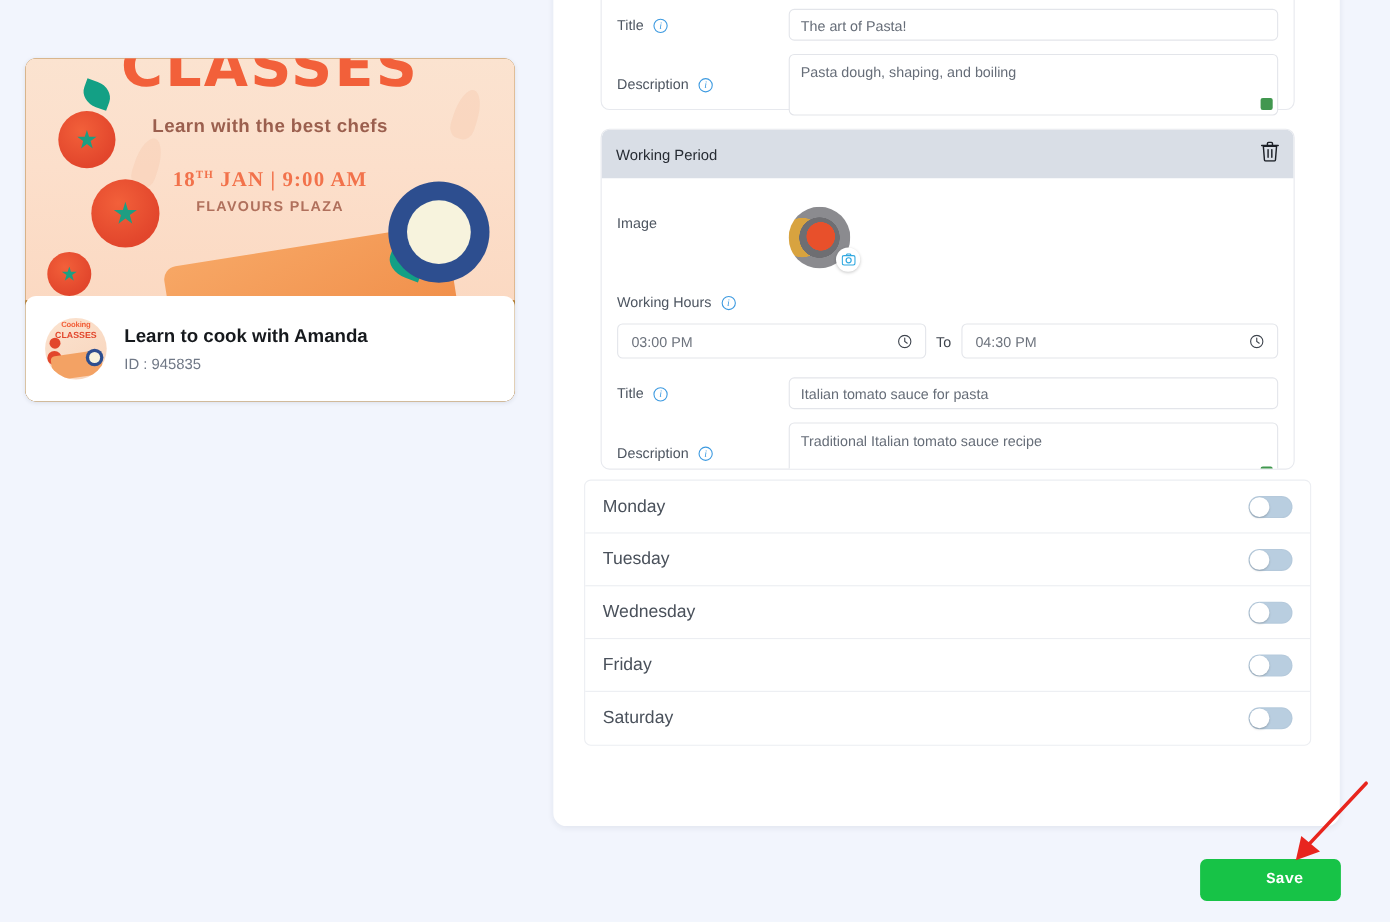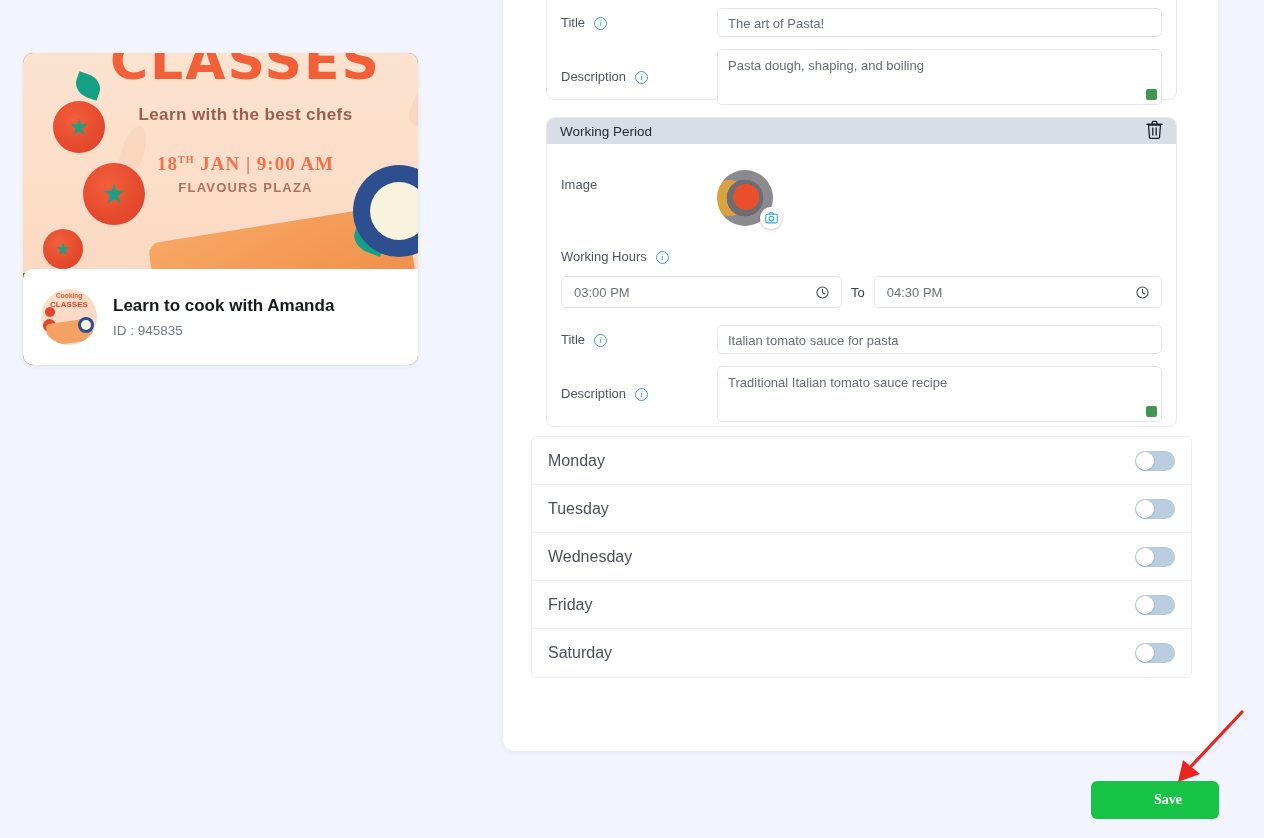--- a/index.html
+++ b/index.html
@@ -8,21 +8,21 @@
     width: 1264px; height: 838px;
     background: #f2f5fd;
     font-family: "Liberation Sans", sans-serif;
     overflow: hidden;
   }
   .page { position: relative; width: 1264px; height: 838px; }
 
   
   .left-card {
     position: absolute; left: 23px; top: 53px;
-    width: 395px; height: 312px;
+    width: 445px; height: 312px;
     background: #a16207;
     border-radius: 10px;
     box-shadow: 0 1px 4px rgba(30,40,70,.10);
     overflow: hidden;
   }
   .banner {
     position: absolute; left: 0; top: 0; width: 445px; height: 220px;
     background: linear-gradient(180deg,#fbe3d0 0%, #fcdfcb 45%, #fbd9c2 100%);
     overflow: hidden;
   }
@@ -117,21 +117,21 @@
   .inner-card{
     position:absolute; left:43px; width:631px;
     border:1px solid #e7e9ee; border-radius:8px; background:#fff;
   }
   
   #card-top{ top:-60px; height:240px; border-radius:8px; }
   
   #card-wp{ top:197px; height:310px; overflow:hidden; }
 
   .card-header{
-    height:26px; background:#d9dee6;
+    height:44px; background:#d9dee6;
     display:flex; align-items:center; justify-content:space-between;
     padding:0 13px; border-radius:7px 7px 0 0;
   }
   .card-header .ttl{ font-size:13.5px; color:#262b33; font-weight:400; }
 
   .form-row{ display:flex; align-items:flex-start; padding:0 14px; }
   .lbl{
     width:156px; flex:0 0 156px; font-size:13px; color:#4d5560;
     display:flex; align-items:flex-end; gap:9px; padding-top:7px;
   }
@@ -200,21 +200,21 @@
     border-radius:50%; background:#fff; box-shadow:0 1px 2px rgba(0,0,0,.2);
   }
 
   
   .save-btn{
     position:absolute; left:1091px; top:781px;
     width:128px; height:38px; border-radius:6px;
     background:#17c347; color:#fff; border:none;
     font-size:14px; font-weight:700;
     display:flex; align-items:center; justify-content:center;
-    cursor:pointer; font-family:Liberation Serif, serif;padding-left:32px;
+    cursor:pointer; font-family:Liberation Mono, monospace;padding-left:32px;
   }
   .arrow{ position:absolute; left:1160px; top:708px; pointer-events:none; }
 </style>
 </head>
 <body>
 
 <div class="page">
 
   <div class="left-card">
     <div class="banner">

